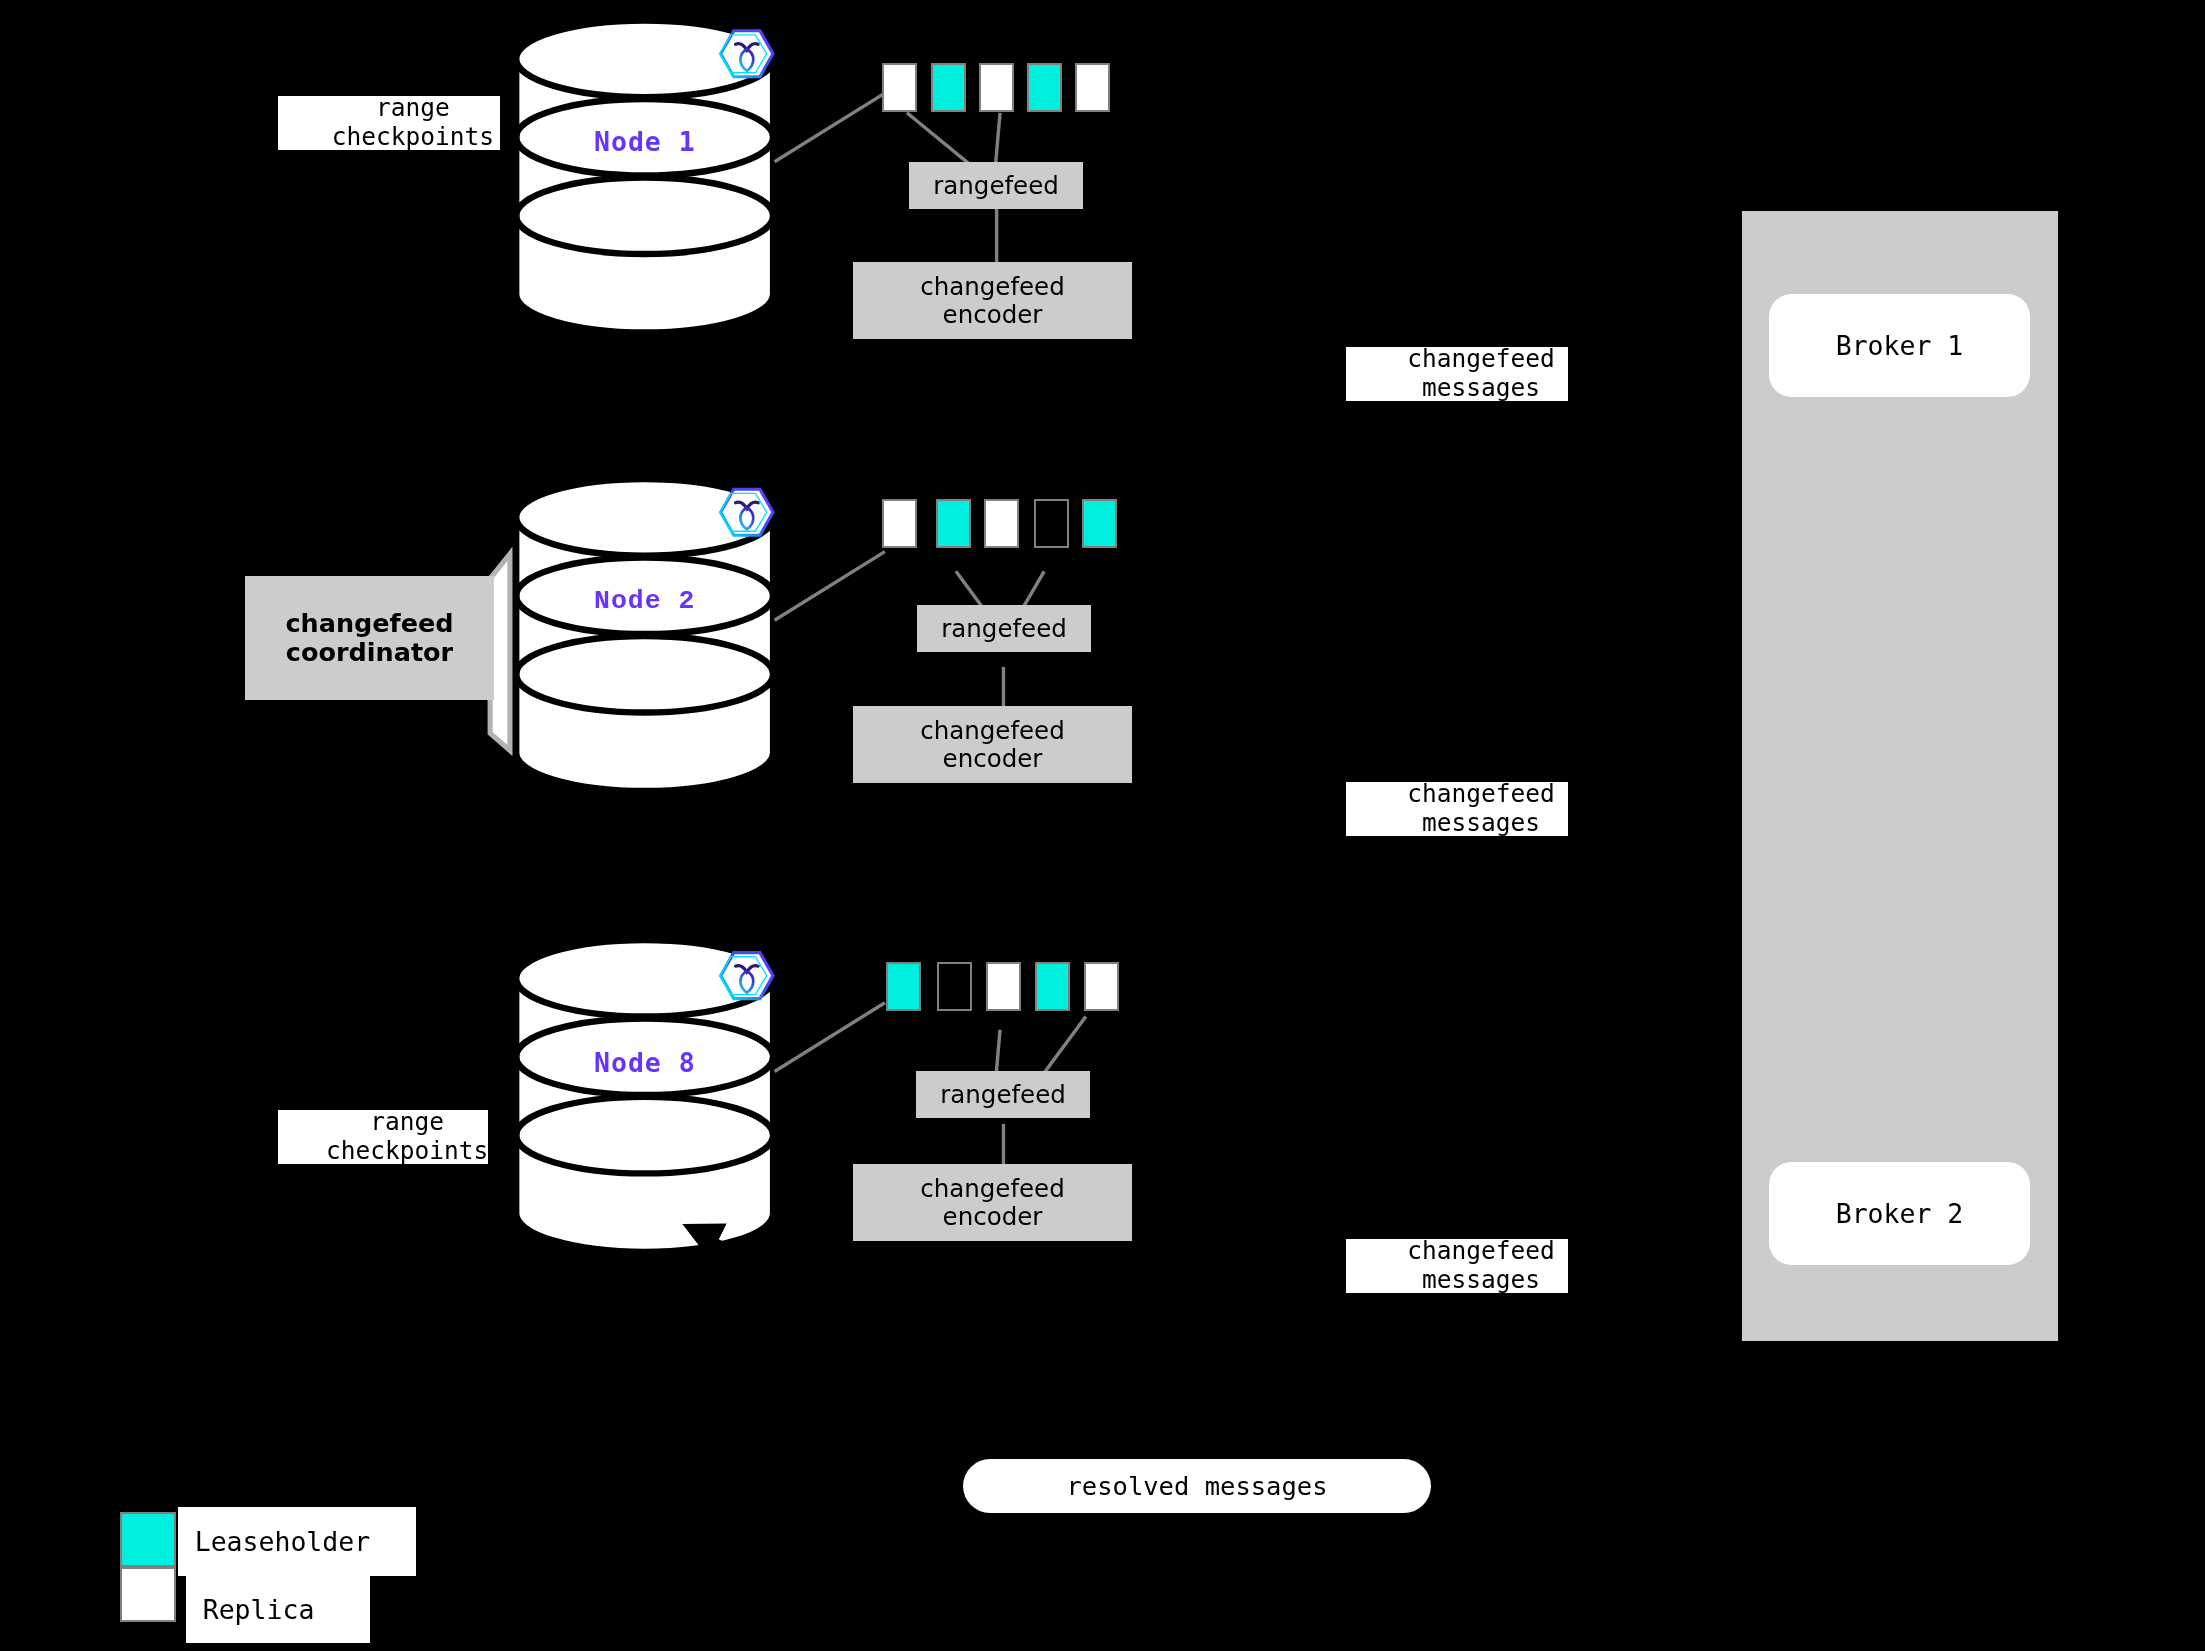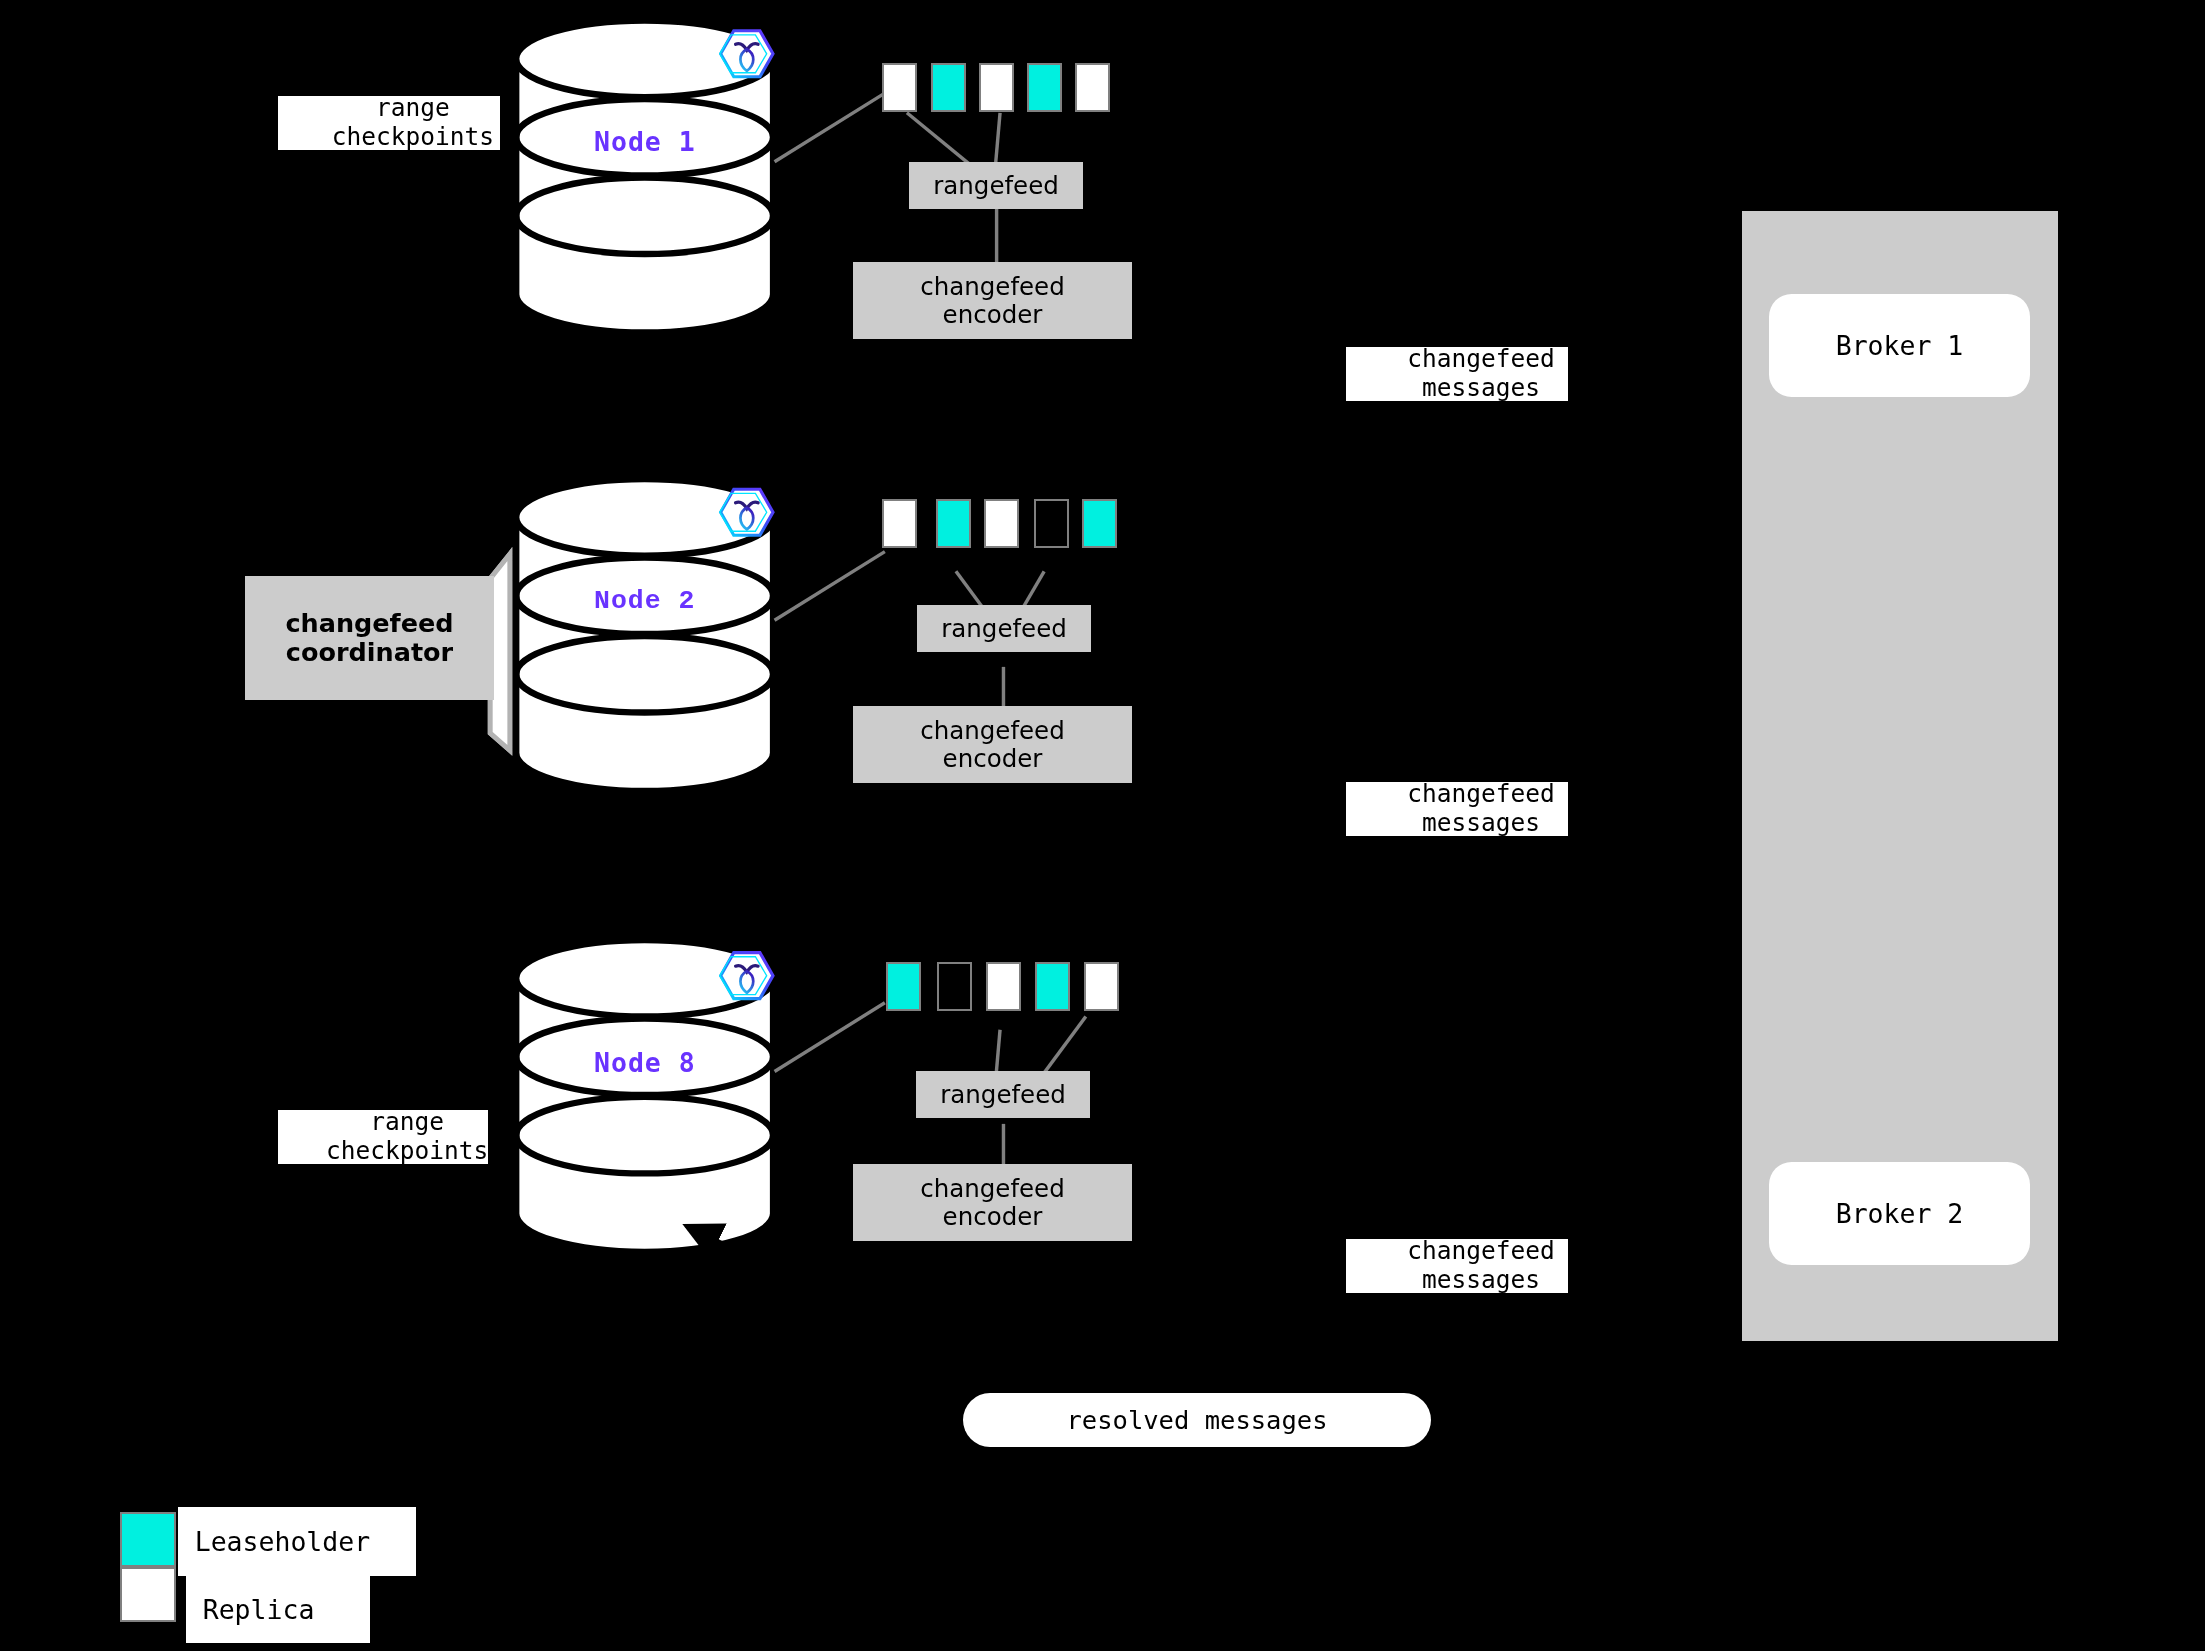--- a/index.html
+++ b/index.html
@@ -187,21 +187,21 @@
 messages</div>
   <div class="abs wlabel" style="left:1346px;top:1239px;width:222px;height:54px;font-size:24.5px;">changefeed
 messages</div>
 
 
   <div class="abs kpanel" style="left:1742px;top:211px;width:316px;height:1130px;"></div>
 
   <div class="abs broker" style="left:1769px;top:294px;width:261px;height:103px;font-size:26.5px;">Broker 1</div>
   <div class="abs broker" style="left:1769px;top:1162px;width:261px;height:103px;font-size:26.5px;">Broker 2</div>
 
-  <div class="abs pill" style="left:963px;top:1393px;width:468px;height:54px;font-size:25.5px;">resolved messages</div>
+  <div class="abs pill" style="left:963px;top:1459px;width:468px;height:54px;font-size:25.5px;">resolved messages</div>
 
   <div class="legend-sq" style="left:120px;top:1512px;width:56px;height:55px;background:#00F0E0;"></div>
   <div class="legend-sq" style="left:120px;top:1567px;width:56px;height:55px;background:#ffffff;"></div>
 
   <div class="legend-txt" style="left:178px;top:1507px;width:221px;height:69px;font-size:26.5px;">Leaseholder</div>
   <div class="legend-txt" style="left:186px;top:1575px;width:167px;height:68px;font-size:26.5px;text-align:center;">Replica</div>
 
 </div>
 
 

